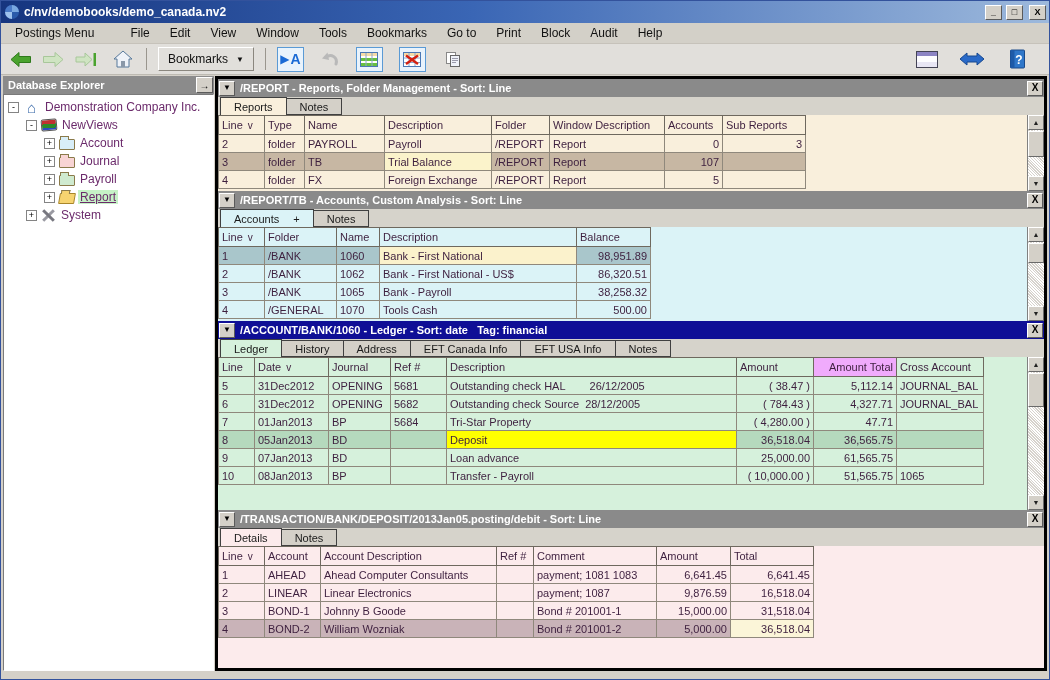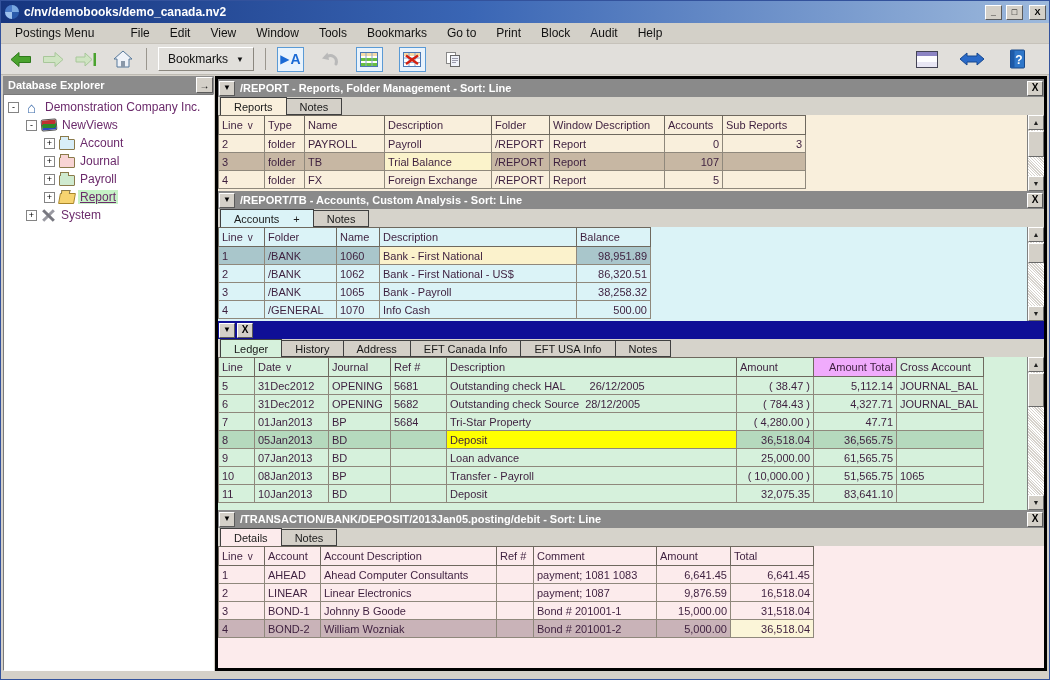--- a/index.html
+++ b/index.html
@@ -377,37 +377,38 @@
                     <td style="background: rgb(219, 243, 247);">3</td>
                     <td style="background: rgb(219, 243, 247);">/BANK</td>
                     <td style="background: rgb(219, 243, 247);">1065</td>
                     <td style="background: rgb(219, 243, 247);">Bank - Payroll</td>
                     <td style="text-align: right; background: rgb(219, 243, 247);">38,258.32</td>
                   </tr>
                   <tr>
                     <td style="background: rgb(219, 243, 247);">4</td>
                     <td style="background: rgb(219, 243, 247);">/GENERAL</td>
                     <td style="background: rgb(219, 243, 247);">1070</td>
-                    <td style="background: rgb(219, 243, 247);">Info Cash</td>
+                    <td style="background: rgb(219, 243, 247);">Tools Cash</td>
                     <td style="text-align: right; background: rgb(219, 243, 247);">500.00</td>
                   </tr>
                 </tbody>
               </table>
             </div>
           <div class="pscroll s1">
             <div class="sbtn up">▲</div>
             <div class="sthumb"></div>
             <div class="sbtn down">▼</div>
           </div>
         </div>
       </div>
 
       <div class="pane p2">
         <div class="ptitle active">
           <button class="pbtn">▼</button>
+          <span class="ptext">/ACCOUNT/BANK/1060 - Ledger - Sort: date   Tag: financial</span>
           <button class="pbtn pclose">X</button>
         </div>
         <div class="ptabs">
             <div class="tab active" style="background: rgb(214, 241, 220);"><span class="tlab">Ledger</span></div>
             <div class="tab"><span class="tlab">History</span></div>
             <div class="tab"><span class="tlab">Address</span></div>
             <div class="tab"><span class="tlab">EFT Canada Info</span></div>
             <div class="tab"><span class="tlab">EFT USA Info</span></div>
             <div class="tab"><span class="tlab">Notes</span></div>
           </div>
@@ -490,30 +491,20 @@
                   <tr>
                     <td style="background: rgb(214, 241, 220);">10</td>
                     <td style="background: rgb(214, 241, 220);">08Jan2013</td>
                     <td style="background: rgb(214, 241, 220);">BP</td>
                     <td style="background: rgb(214, 241, 220);"></td>
                     <td style="background: rgb(214, 241, 220);">Transfer - Payroll</td>
                     <td style="text-align: right; background: rgb(214, 241, 220);">( 10,000.00 )</td>
                     <td style="text-align: right; background: rgb(214, 241, 220);">51,565.75</td>
                     <td style="background: rgb(214, 241, 220);">1065</td>
                   </tr>
-                  <tr>
-                    <td style="background: rgb(214, 241, 220);">11</td>
-                    <td style="background: rgb(214, 241, 220);">10Jan2013</td>
-                    <td style="background: rgb(214, 241, 220);">BD</td>
-                    <td style="background: rgb(214, 241, 220);"></td>
-                    <td style="background: rgb(214, 241, 220);">Deposit</td>
-                    <td style="text-align: right; background: rgb(214, 241, 220);">32,075.35</td>
-                    <td style="text-align: right; background: rgb(214, 241, 220);">83,641.10</td>
-                    <td style="background: rgb(214, 241, 220);"></td>
-                  </tr>
                 </tbody>
               </table>
             </div>
           <div class="pscroll s2">
             <div class="sbtn up">▲</div>
             <div class="sthumb"></div>
             <div class="sbtn down">▼</div>
           </div>
         </div>
       </div>

